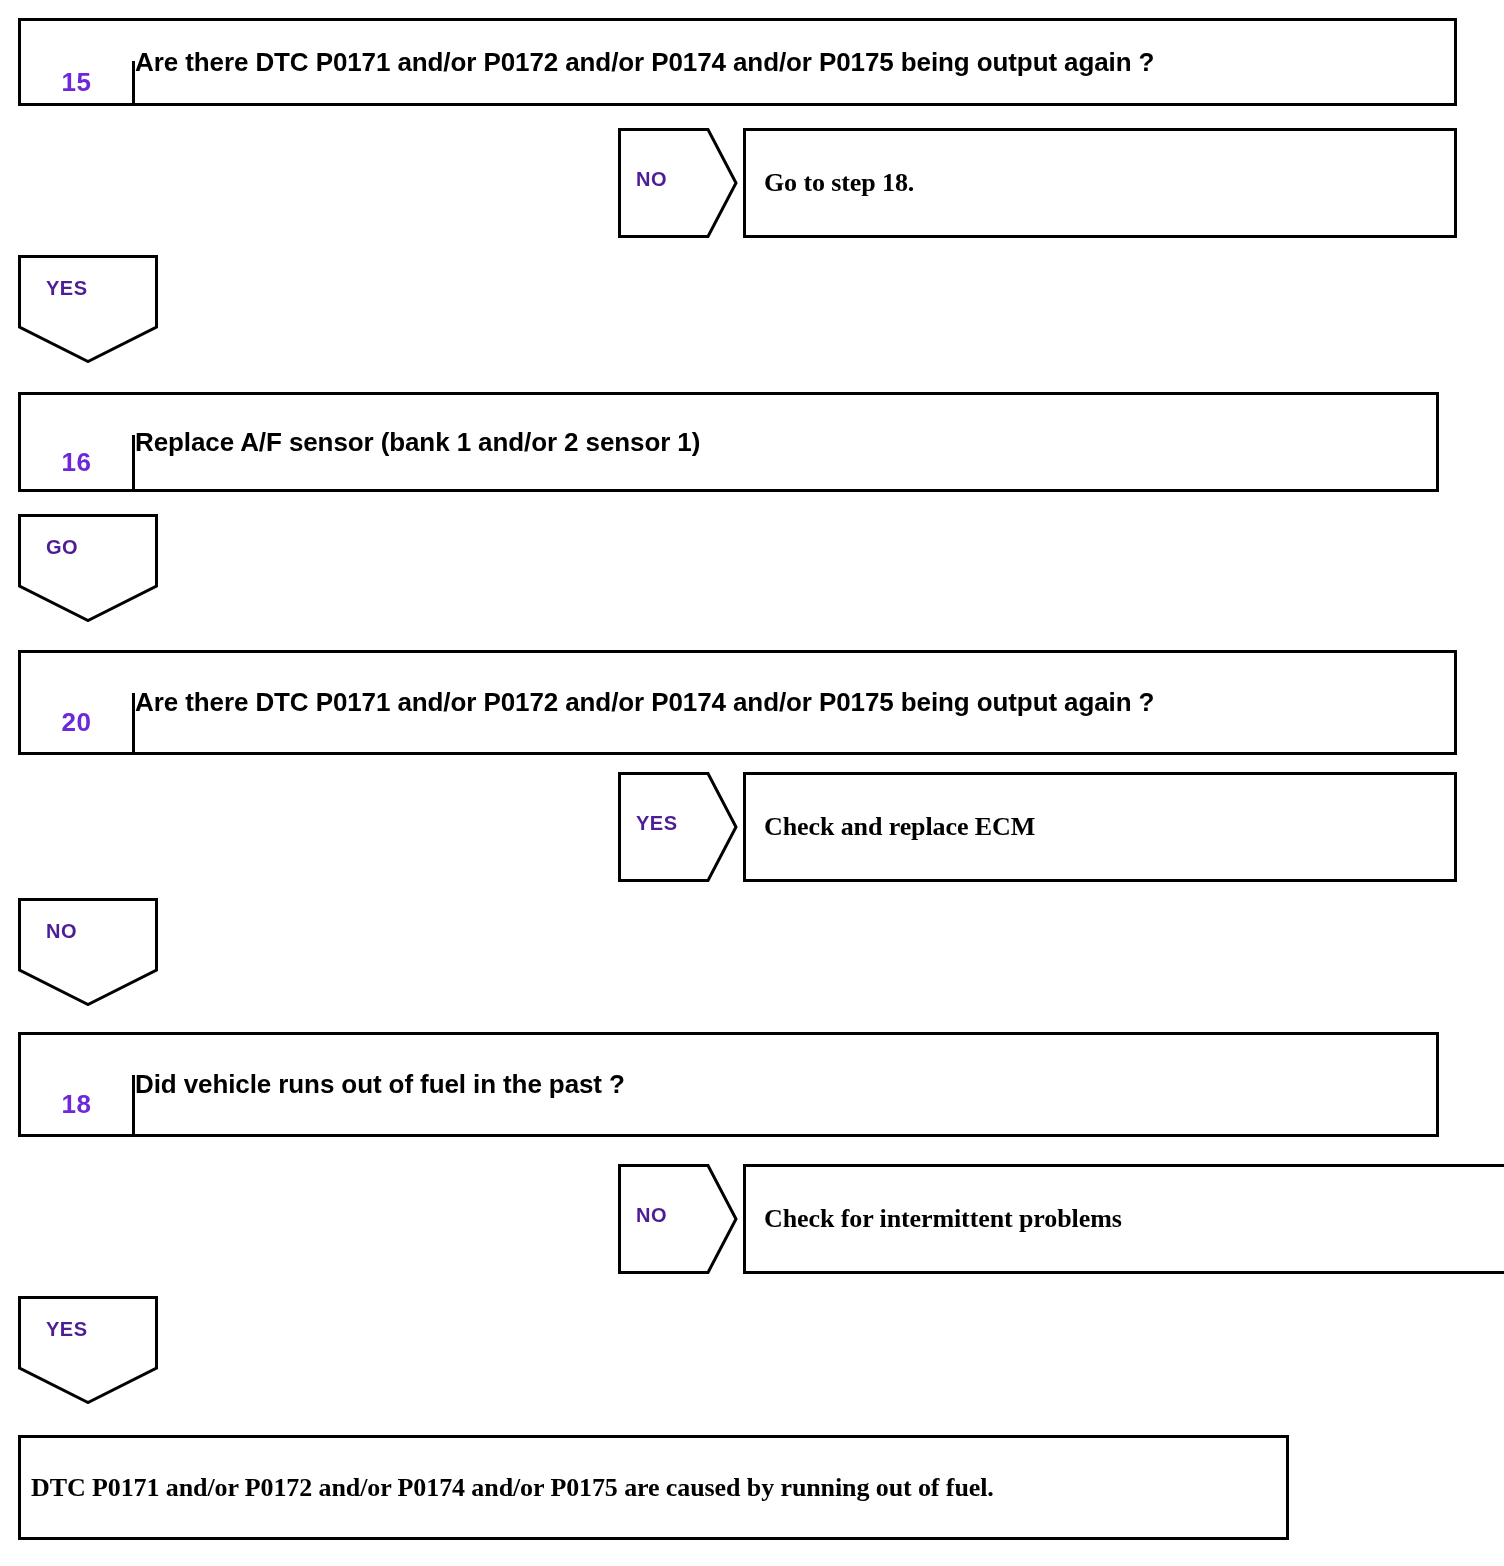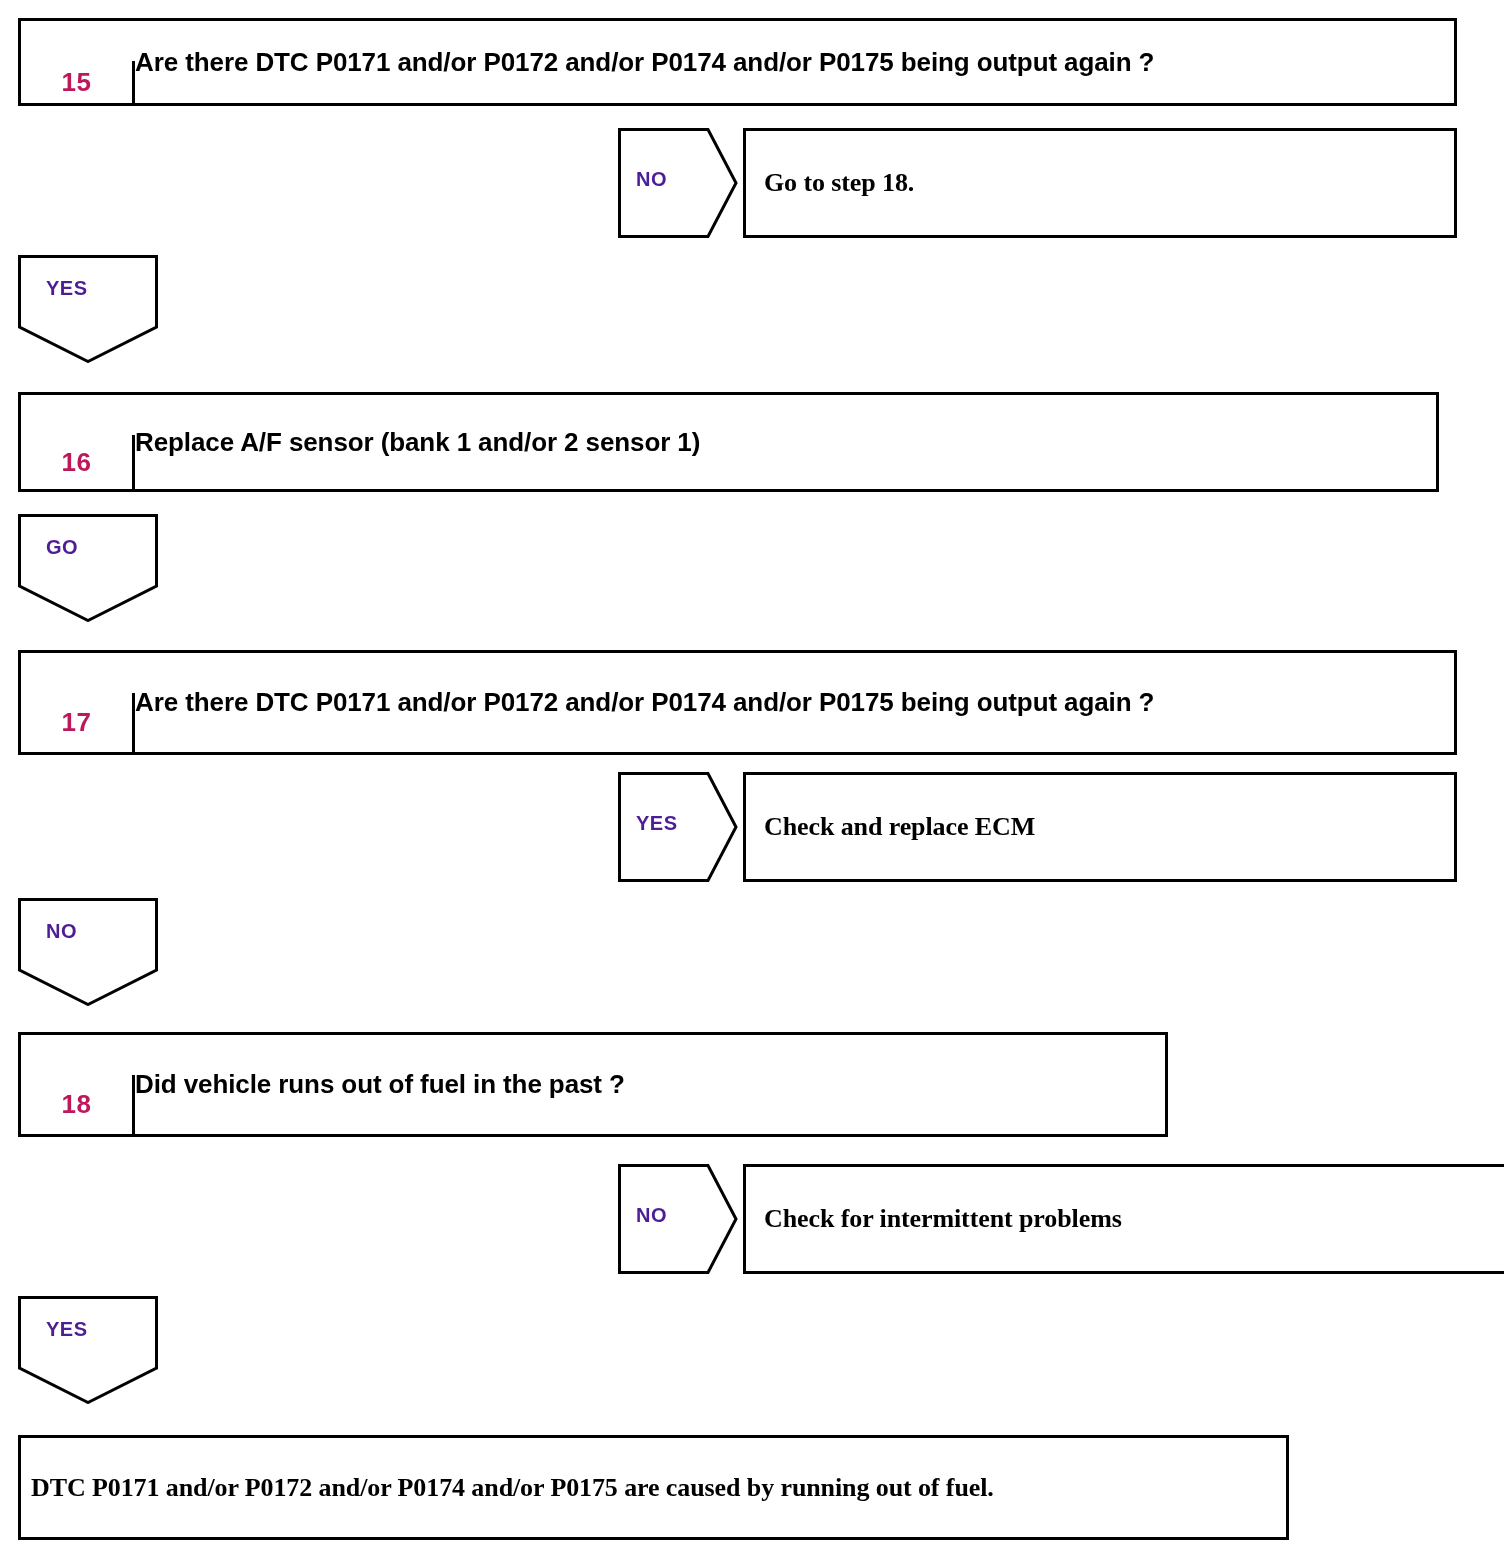--- a/index.html
+++ b/index.html
@@ -32,21 +32,21 @@
   .step-num {
     box-sizing: border-box;
     width: 114px;
     flex: 0 0 114px;
     border-right: 3px solid #000000;
     display: flex;
     align-items: center;
     justify-content: center;
     font-weight: bold;
     font-size: 26px;
-    color: #be185d;
+    color: #6d28d9;
     letter-spacing: 0.5px;
     margin-top: 40px;
   }
   .step-text {
     flex: 1 1 auto;
     display: flex;
     align-items: center;
     font-weight: bold;
     font-size: 26px;
     color: #000000;
@@ -132,40 +132,40 @@
   </div>
 
   <div class="tag tag-down" style="left:18px; top:514px;">
     <svg width="140" height="108" viewBox="0 0 140 108">
       <polygon points="1.5,1.5 138.5,1.5 138.5,72 70,106.5 1.5,72" fill="#ffffff" stroke="#000000" stroke-width="3"></polygon>
     </svg>
     <span class="tag-label">GO</span>
   </div>
 
   <div class="step-row" style="left:18px; top:650px; width:1439px; height:105px;">
-    <div class="step-num">17</div>
+    <div class="step-num">20</div>
     <div class="step-text">Are there DTC P0171 and/or P0172 and/or P0174 and/or P0175 being output again ?</div>
   </div>
 
   <div class="tag tag-right" style="left:618px; top:772px;">
     <svg width="120" height="110" viewBox="0 0 120 110">
       <polygon points="1.5,1.5 90,1.5 118,55 90,108.5 1.5,108.5" fill="#ffffff" stroke="#000000" stroke-width="3"></polygon>
     </svg>
     <span class="tag-label">YES</span>
   </div>
   <div class="result-box" style="left:743px; top:772px; width:714px; height:110px;">Check and replace ECM</div>
 
   <div class="tag tag-down" style="left:18px; top:898px;">
     <svg width="140" height="108" viewBox="0 0 140 108">
       <polygon points="1.5,1.5 138.5,1.5 138.5,72 70,106.5 1.5,72" fill="#ffffff" stroke="#000000" stroke-width="3"></polygon>
     </svg>
     <span class="tag-label">NO</span>
   </div>
 
-  <div class="step-row" style="left:18px; top:1032px; width:1150px; height:105px;">
+  <div class="step-row" style="left:18px; top:1032px; width:1421px; height:105px;">
     <div class="step-num">18</div>
     <div class="step-text">Did vehicle runs out of fuel in the past ?</div>
   </div>
 
   <div class="tag tag-right" style="left:618px; top:1164px;">
     <svg width="120" height="110" viewBox="0 0 120 110">
       <polygon points="1.5,1.5 90,1.5 118,55 90,108.5 1.5,108.5" fill="#ffffff" stroke="#000000" stroke-width="3"></polygon>
     </svg>
     <span class="tag-label">NO</span>
   </div>

